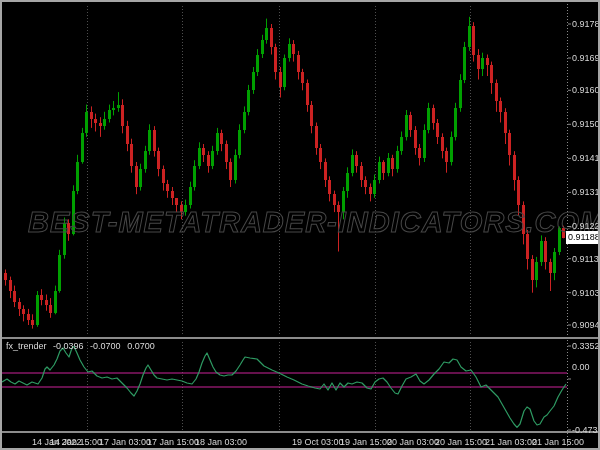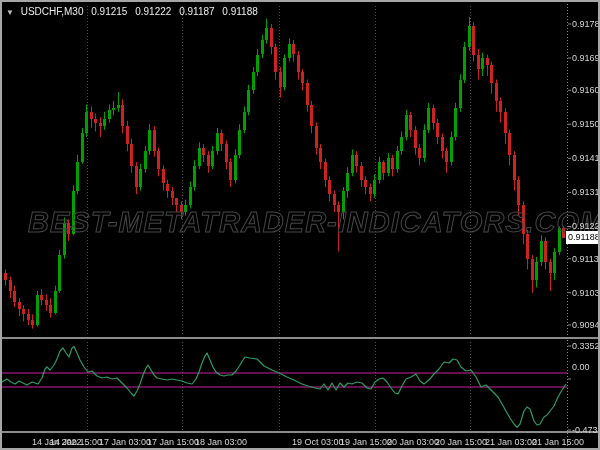--- a/index.html
+++ b/index.html
@@ -312,29 +312,27 @@
       <line x1="566" y1="256.7" x2="569" y2="256.7" stroke="#8A8A8A" stroke-width="1"></line>
       <line x1="566" y1="290.7" x2="569" y2="290.7" stroke="#8A8A8A" stroke-width="1"></line>
       <line x1="566" y1="323.0" x2="569" y2="323.0" stroke="#8A8A8A" stroke-width="1"></line>
       <line x1="566" y1="344" x2="569" y2="344" stroke="#8A8A8A" stroke-width="1"></line>
       <line x1="566" y1="377" x2="569" y2="377" stroke="#8A8A8A" stroke-width="1"></line>
       <line x1="566" y1="428" x2="569" y2="428" stroke="#8A8A8A" stroke-width="1"></line>
     </svg>
 
   <div id="watermark">BEST-METATRADER-INDICATORS.COM</div>
 
-  <div id="title">
-    <span class="arr">▼</span>
-    <span>USDCHF,M30</span>
-    <span>0.91215</span>
-    <span>0.91222</span>
-    <span>0.91187</span>
-    <span>0.91188</span>
+
+  <div id="fxlabel">
+    <span>fx_trender</span>
+    <span>-0.0396</span>
+    <span>-0.0700</span>
+    <span>0.0700</span>
   </div>
-
 
   <div id="sep1" class="sep"></div>
   <div id="sep2" class="sep"></div>
 
   <div id="price-axis" class="axis-hit"></div>
   <div id="time-axis" class="axis-hit"></div>
 
   <div id="pricebox">0.91188</div>
 
   <div id="labels">

